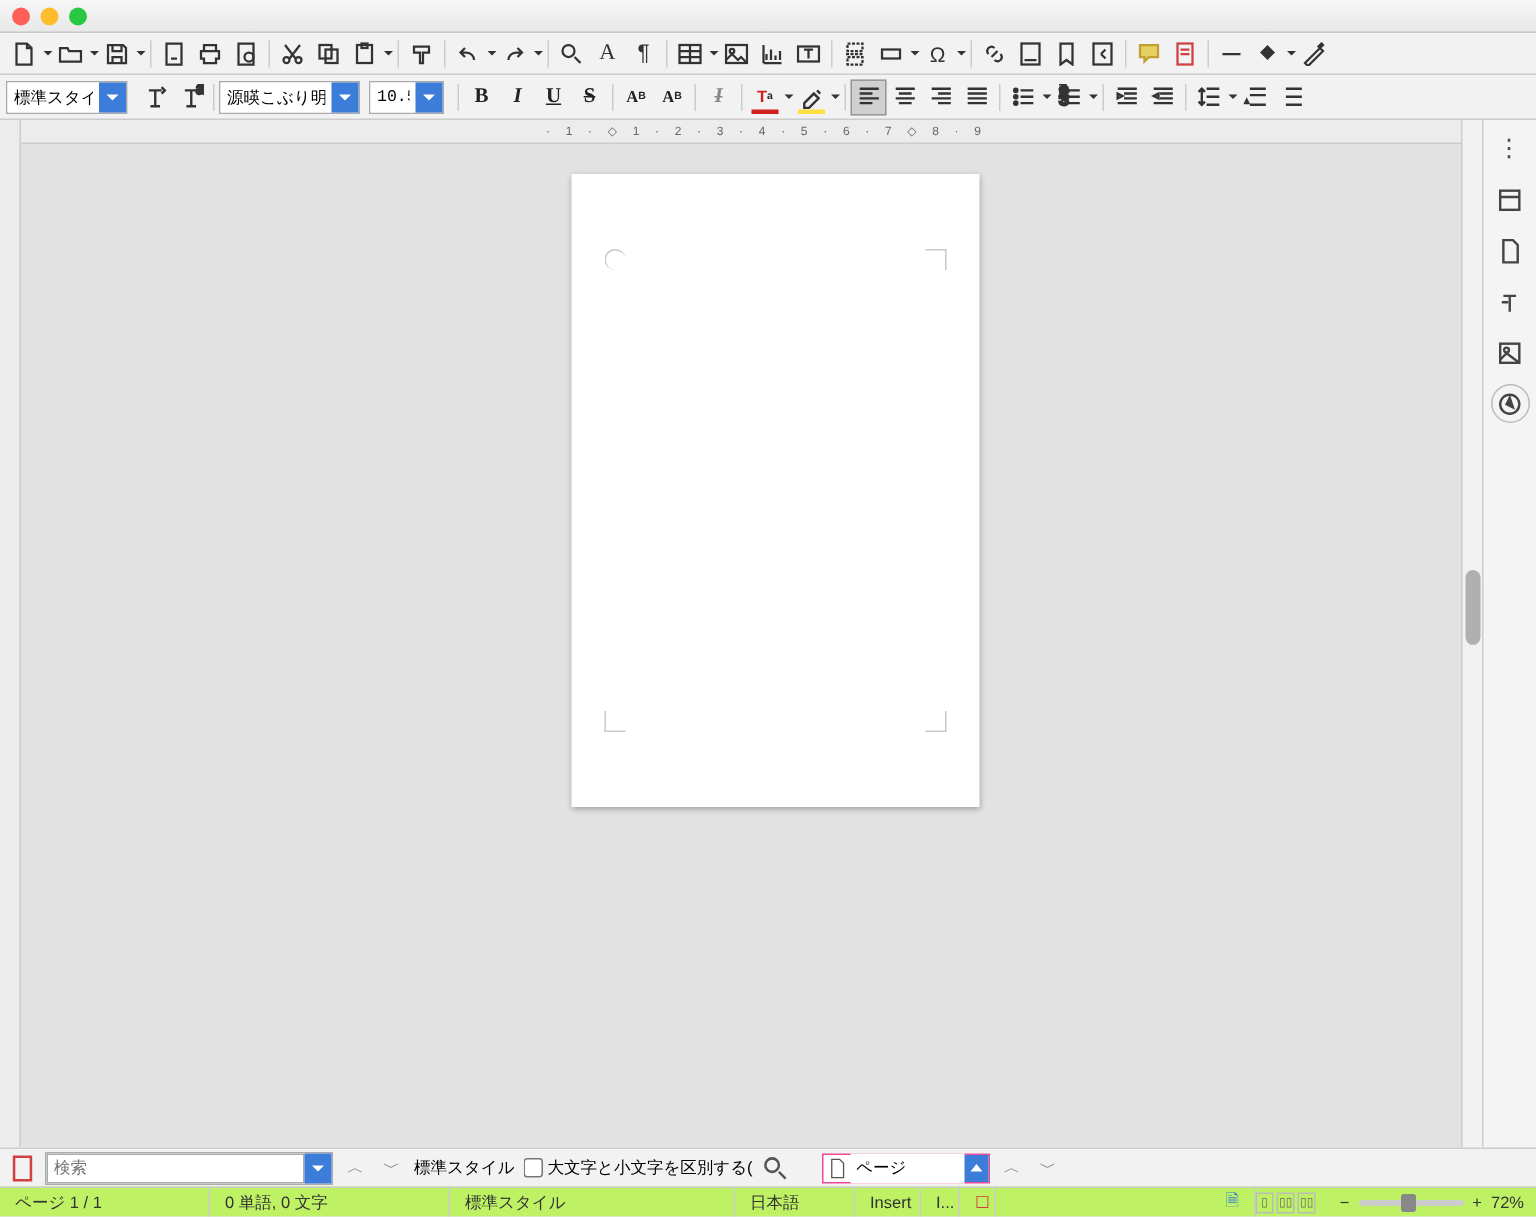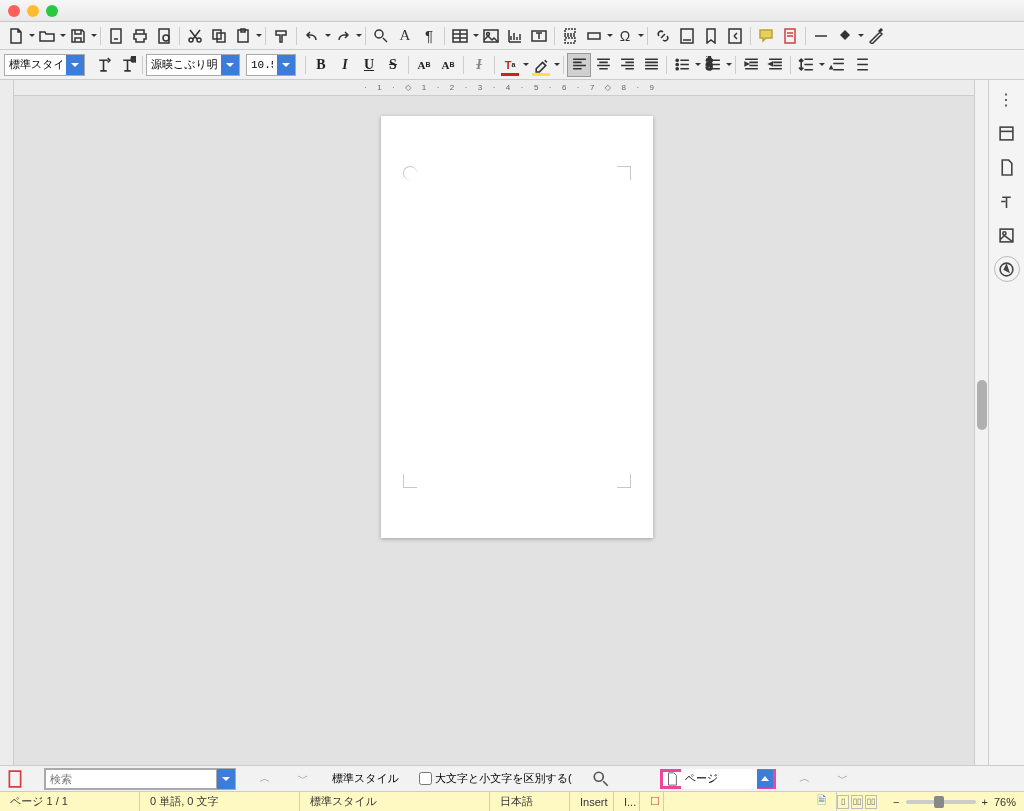--- a/index.html
+++ b/index.html
@@ -46,31 +46,31 @@
 .corner.tr{top:50px;right:22px;border-left:none;border-top:none; transform:rotate(-90deg)}
 .corner.bl{bottom:50px;left:22px;border-right:none;border-bottom:none; transform:rotate(-90deg)}
 .corner.br{bottom:50px;right:22px;border-left:none;border-bottom:none; transform:rotate(90deg)}
 .scrollbar-v{width:14px;background:#f2f2f2;border-left:1px solid #ccc;position:relative}
 .scrollbar-v .thumb{position:absolute;top:300px;width:10px;left:2px;height:50px;background:#b0b0b0;border-radius:5px}
 .sidepanel{width:36px;background:#f4f4f4;border-left:1px solid #ccc;display:flex;flex-direction:column;padding-top:6px;gap:8px;align-items:center}
 .spicon{width:26px;height:26px;display:flex;align-items:center;justify-content:center;cursor:pointer;color:#444;border-radius:3px}
 .spicon svg{width:17px;height:17px;stroke:#444;fill:none;stroke-width:1.5}
 
 
-.findbar{height:26px;background:#f2f2f2;border-top:1px solid #ccc;display:flex;align-items:center;padding:0 6px;gap:20px}
+.findbar{height:26px;background:#f2f2f2;border-top:1px solid #ccc;display:flex;align-items:center;padding:0 6px;gap:6px}
 .findbar .ficon{width:18px;height:18px}
 .findbar input[type=text]{height:20px;border:1px solid #aaa;padding:0 4px;font-size:11px;outline:none}
 .findbar .navbtn{width:18px;height:18px;display:flex;align-items:center;justify-content:center;cursor:pointer;color:#888}
 .findbar label{display:flex;align-items:center;gap:3px;cursor:pointer}
-.pcombo{display:flex;align-items:center;height:20px;border:3px solid #ec4899;background:#fff}
+.pcombo{display:flex;align-items:center;height:20px;border:1px solid #ec4899;background:#fff}
 .pcombo .pcbtn{width:16px;height:18px;background:#3b7dd8;display:flex;align-items:center;justify-content:center}
 .pcombo .pcbtn::after{content:"";width:0;height:0;border-left:4px solid transparent;border-right:4px solid transparent;border-bottom:5px solid #fff}
 
 
-.status{height:20px;background:#fef9c3;border-top:1px solid #ccc;display:flex;align-items:center;font-size:10px;color:#333}
+.status{height:20px;background:#bef264;border-top:1px solid #ccc;display:flex;align-items:center;font-size:10px;color:#333}
 .scell{padding:0 10px;border-right:1px solid #ccc;height:100%;display:flex;align-items:center}
 .zoom{margin-left:auto;display:flex;align-items:center;gap:6px;padding:0 8px}
 .zslider{width:70px;height:4px;background:#ccc;position:relative;border-radius:2px}
 .zslider .zthumb{position:absolute;left:28px;top:-4px;width:10px;height:12px;background:#888;border-radius:2px}
 .zbtns{display:flex;gap:2px;padding-right:8px}
 .zbtns span{width:12px;height:14px;border:1px solid #bbb;font-size:8px;display:flex;align-items:center;justify-content:center;color:#666}
 </style>
 </head>
 <body>
 
@@ -500,15 +500,15 @@
     <span>▯</span>
     <span>▯▯</span>
     <span>▯▯</span>
   </div>
   <div class="zoom">
     <span style="cursor:pointer">−</span>
     <div class="zslider">
         <div class="zthumb"></div>
       </div>
     <span style="cursor:pointer">+</span>
-    <span>76%</span>
+    <span>72%</span>
   </div>
 </div>
 
 </body></html>

